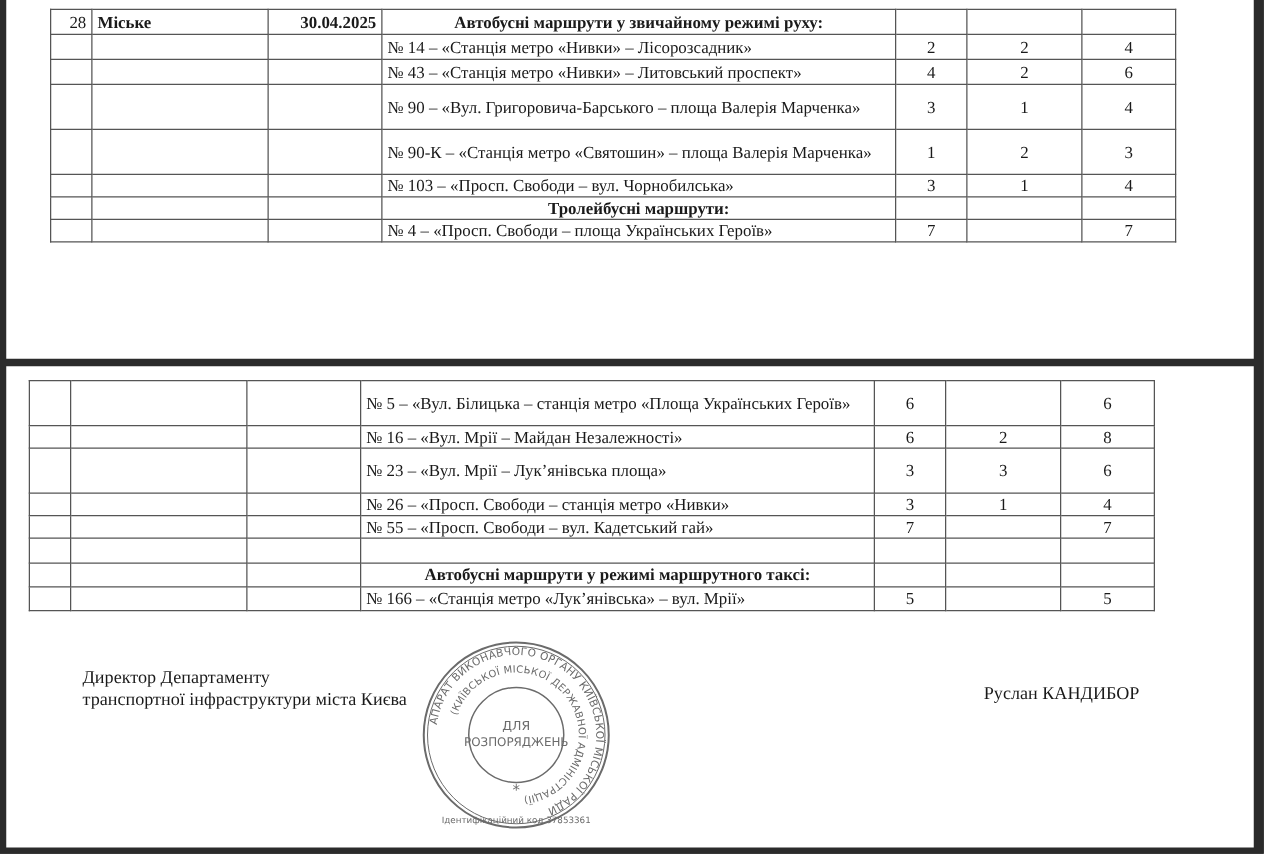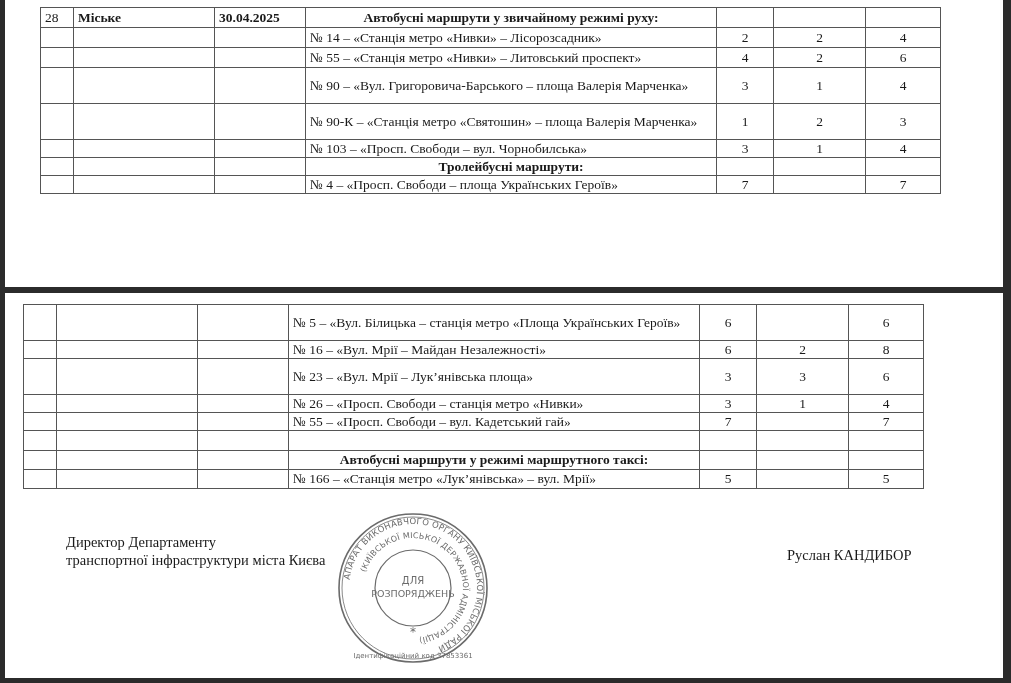--- a/index.html
+++ b/index.html
@@ -35,21 +35,21 @@
     .page-2 table.routes { left: 18px; top: 11px; }
 
     col.c-num { width: 33px; }
     col.c-type { width: 141px; }
     col.c-date { width: 91px; }
     col.c-route { width: 411px; }
     col.c-a { width: 57px; }
     col.c-b { width: 92px; }
     col.c-total { width: 75px; }
 
-    td.num { text-align: left; }
+    td.num { text-align: right; }
     td.bold { font-weight: bold; margin-top: 10px; }
     td.section { text-align: center; font-weight: bold; }
     td.val { text-align: center; }
 
     .sign-left {
       position: absolute;
       left: 61px; top: 240px;
       font-size: 14.5px; line-height: 18px;
     }
     .sign-right {
@@ -93,21 +93,21 @@
           <td></td>
         <td>№ 14 – «Станція метро «Нивки» – Лісорозсадник»</td>
         <td class="val">2</td>
         <td class="val">2</td>
         <td class="val">4</td>
       </tr>
       <tr style="height:20px">
         <td></td>
           <td></td>
           <td></td>
-        <td>№ 55 – «Станція метро «Нивки» – Литовський проспект»</td>
+        <td>№ 43 – «Станція метро «Нивки» – Литовський проспект»</td>
         <td class="val">4</td>
         <td class="val">2</td>
         <td class="val">6</td>
       </tr>
       <tr style="height:36px">
         <td></td>
           <td></td>
           <td></td>
         <td>№ 90 – «Вул. Григоровича-Барського – площа Валерія Марченка»</td>
         <td class="val">3</td>

